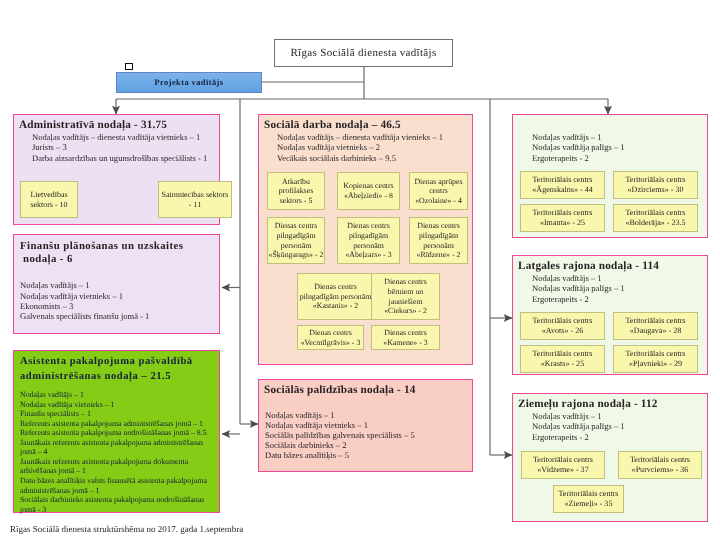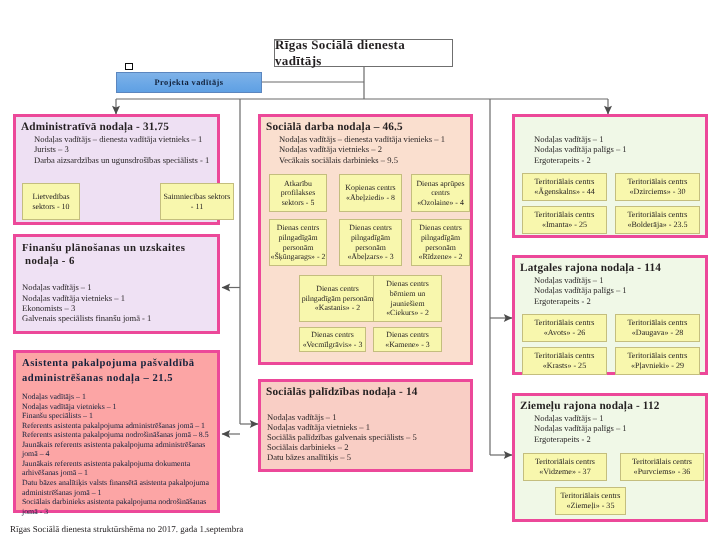--- a/index.html
+++ b/index.html
@@ -6,38 +6,38 @@
   body{width:720px;height:540px;overflow:hidden;
        font-family:"Liberation Serif",serif;color:#231f20;
        -webkit-font-smoothing:antialiased;text-rendering:geometricPrecision;}
   #stage{position:relative;width:720px;height:540px;background:#ffffff;}
   .abs{position:absolute;box-sizing:border-box;}
 
   
   #title-box{left:274px;top:39px;width:179px;height:28px;
              border:1px solid #6f6f6f;background:#ffffff;
              display:flex;align-items:center;justify-content:center;}
-  #title-box .t{font-size:13px;font-weight:bold;letter-spacing:.33px;}
+  #title-box .t{font-size:11px;font-weight:normal;letter-spacing:.33px;}
 
   #proj-box{left:116px;top:72px;width:146px;height:21px;
             border:1px solid #5b86bf;
             background:linear-gradient(180deg,#7fb2e8 0%,#6aa7e6 60%,#5fa0e3 100%);
             display:flex;align-items:center;justify-content:center;}
   #proj-box .t{font-size:8.4px;font-weight:bold;color:#10203a;letter-spacing:.45px;}
 
   #marker{left:125px;top:62.5px;width:8px;height:7.5px;border:1.8px solid #0b0b0b;background:#fff;}
 
   
-  .dept{border:3px solid #ec4899;}
+  .dept{border:1px solid #ec4899;}
   .dept .hd{font-weight:bold;}
   .dept .ln{white-space:nowrap;}
 
   .d-admin{left:13px;top:114px;width:207px;height:111px;background:#eee0f3;}
   .d-fin  {left:13px;top:234px;width:207px;height:100px;background:#efe1f4;}
-  .d-asist{left:13px;top:350px;width:207px;height:163px;background:#fca5a5;}
+  .d-asist{left:13px;top:350px;width:207px;height:163px;background:#84cc16;}
   .d-soc  {left:258px;top:114px;width:215px;height:251px;background:#fadfcf;}
   .d-palid{left:258px;top:379px;width:215px;height:93px;background:#f9cec5;}
   .d-pard {left:512px;top:114px;width:196px;height:124px;background:#f0f8e7;}
   .d-latg {left:512px;top:255px;width:196px;height:120px;background:#f0f8e7;}
   .d-ziem {left:512px;top:393px;width:196px;height:129px;background:#f0f8e7;}
 
   .unit{border:1px solid #c4be7e;background:#f8f7ad;
         display:flex;align-items:center;justify-content:center;text-align:center;
         line-height:1.25;font-size:8.05px;padding:0 1px;}
   .d-soc .unit{font-size:7.85px;line-height:1.22;padding:0;}

